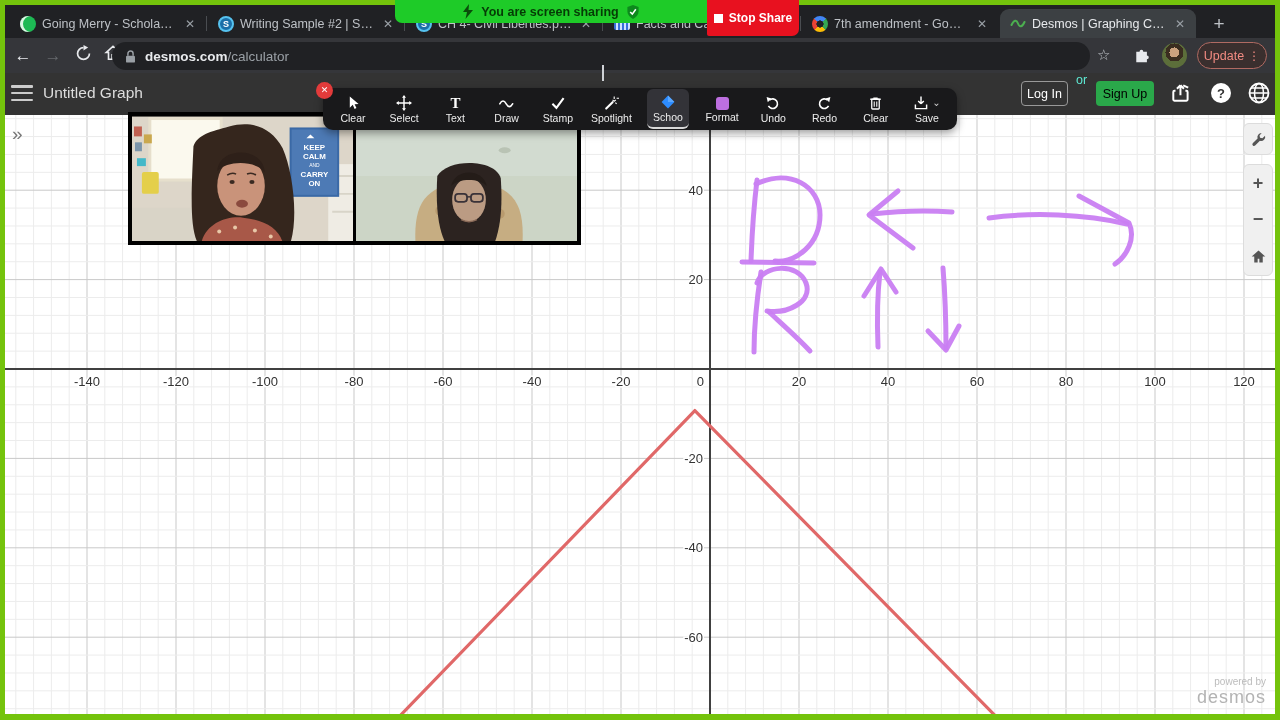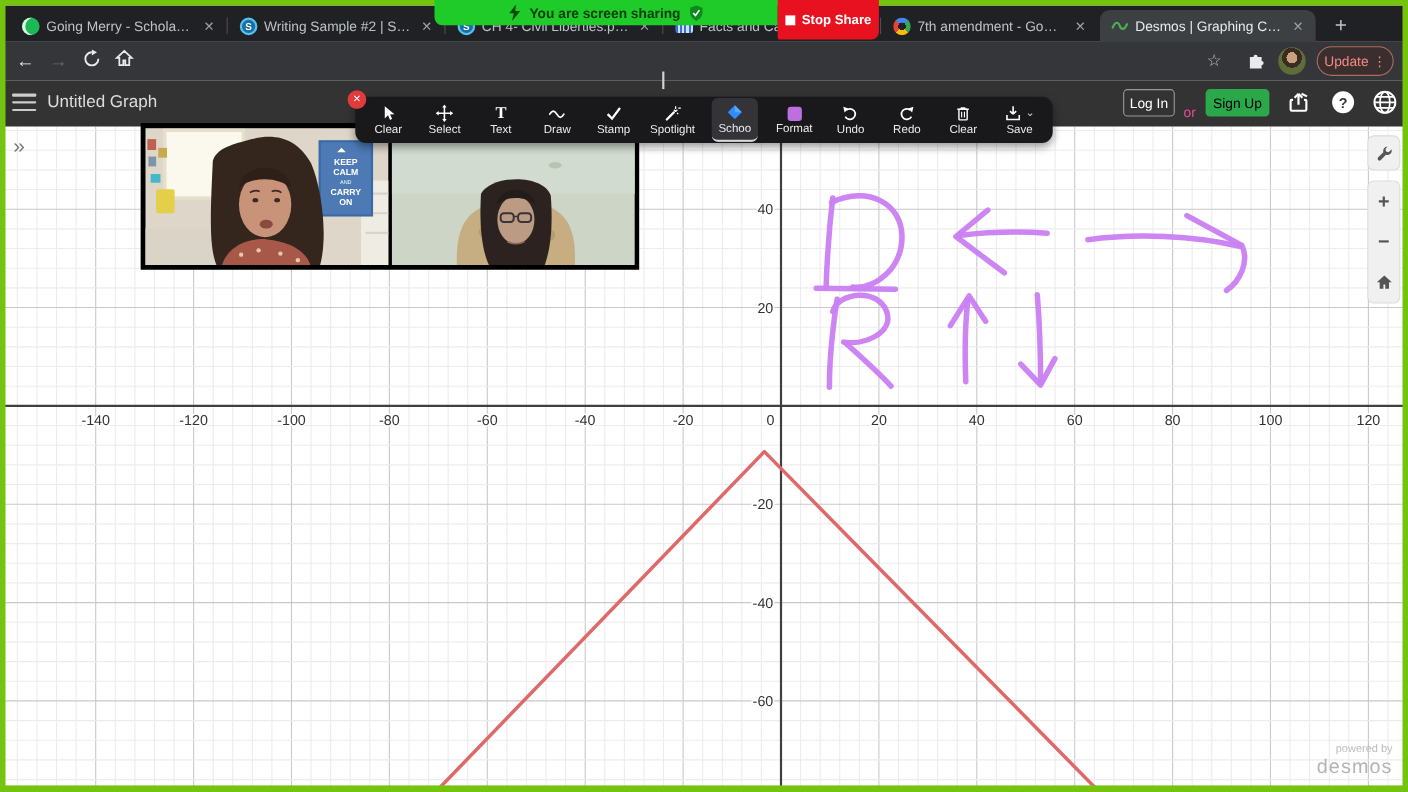--- a/index.html
+++ b/index.html
@@ -47,21 +47,21 @@
   .update-pill{position:absolute;left:1197px;top:4px;width:70px;height:27px;border:1.5px solid #b06a62;border-radius:14px;background:#3a2f2e;display:flex;align-items:center;justify-content:center;gap:4px;}
   .update-text{color:#f28b82;font-size:12.5px;}
   .update-dots{color:#f28b82;font-size:12px;}
 
   
   .desmos-header{position:absolute;left:0;top:73px;width:1280px;height:42px;background:#333;z-index:5;}
   .hamburger{position:absolute;left:11px;top:12px;width:22px;height:16px;display:flex;flex-direction:column;justify-content:space-between;}
   .hamburger div{height:2.5px;background:#ccc;border-radius:1px;}
   .graph-title{position:absolute;left:43px;top:11px;font-size:15.5px;color:#ddd;}
   .login-btn{position:absolute;left:1021px;top:8px;width:47px;height:25px;border:1px solid #999;border-radius:4px;color:#fff;font-size:12.5px;display:flex;align-items:center;justify-content:center;}
-  .or-label{position:absolute;left:1076px;top:22px;color:#ec4899;font-size:12.5px;}
+  .or-label{position:absolute;left:1076px;top:0;color:#5eead4;font-size:12.5px;}
   .signup-btn{position:absolute;left:1096px;top:8px;width:58px;height:25px;background:#2aa84a;border-radius:4px;color:#000000;font-size:12.5px;display:flex;align-items:center;justify-content:center;}
   .hdr-ic{position:absolute;top:9px;}
 
   
   .zoom-toolbar{position:absolute;left:323px;top:88px;width:634px;height:42px;background:#19191b;border-radius:10px;z-index:40;display:flex;align-items:center;padding:0 12px;justify-content:space-between;box-shadow:0 3px 8px rgba(0,0,0,.4);}
   .zt-item{display:flex;flex-direction:column;align-items:center;justify-content:center;height:40px;min-width:36px;}
   .zt-item .zt-label{font-size:10.5px;color:#ececec;margin-top:1px;}
   .zt-item.selected{background:#333338;border-radius:6px;border-bottom:2px solid #d8d8d8;padding:0 6px;}
   .zt-close{position:absolute;left:-7px;top:-6px;width:17px;height:17px;background:#e23b3b;border-radius:50%;color:#fff;font-size:9px;line-height:17px;text-align:center;font-weight:bold;z-index:41;}
   .format-swatch{width:13px;height:13px;border-radius:3px;background:#bd6fe0;margin-top:2px;}
@@ -325,20 +325,28 @@
       <svg width="17" height="17" viewBox="0 0 20 20">
           <path d="M10 3 a7 7 0 1 0 7 7" fill="none" stroke="#e8eaed" stroke-width="2"></path>
           <polygon points="10,0 15.5,3 10,6.5" fill="#e8eaed"></polygon>
         </svg>
     </span>
     <span class="nav-ic">
       <svg width="18" height="18" viewBox="0 0 20 20">
           <path d="M10 2.5 L2.5 9.5 h2.5 V17 h4 v-5 h2 v5 h4 V9.5 h2.5 z" fill="none" stroke="#e8eaed" stroke-width="1.8"></path>
         </svg>
     </span>
+    <div class="url-pill">
+      <svg width="13" height="15" viewBox="0 0 16 18">
+          <rect x="2.5" y="8" width="11" height="8.5" rx="1.5" fill="#9aa0a6"></rect>
+          <path d="M4.8 8 V5.5 a3.2 3.2 0 0 1 6.4 0 V8" fill="none" stroke="#9aa0a6" stroke-width="1.8"></path>
+        </svg>
+      <span class="url-domain">desmos.com</span>
+        <span class="url-path">/calculator</span>
+    </div>
     <span class="bar-star">☆</span>
     <span class="bar-ext">
       <svg width="18" height="18" viewBox="0 0 22 22">
           <path d="M4 9 h4 a2.3 2.3 0 1 1 4.6 0 H17 v4.6 a2.3 2.3 0 1 1 0 4.6 V22 H4 z" fill="#e8eaed" transform="translate(0,-2)"></path>
         </svg>
     </span>
     <span class="avatar"></span>
     <div class="update-pill">
       <span class="update-text">Update</span>
       <span class="update-dots">⋮</span>

